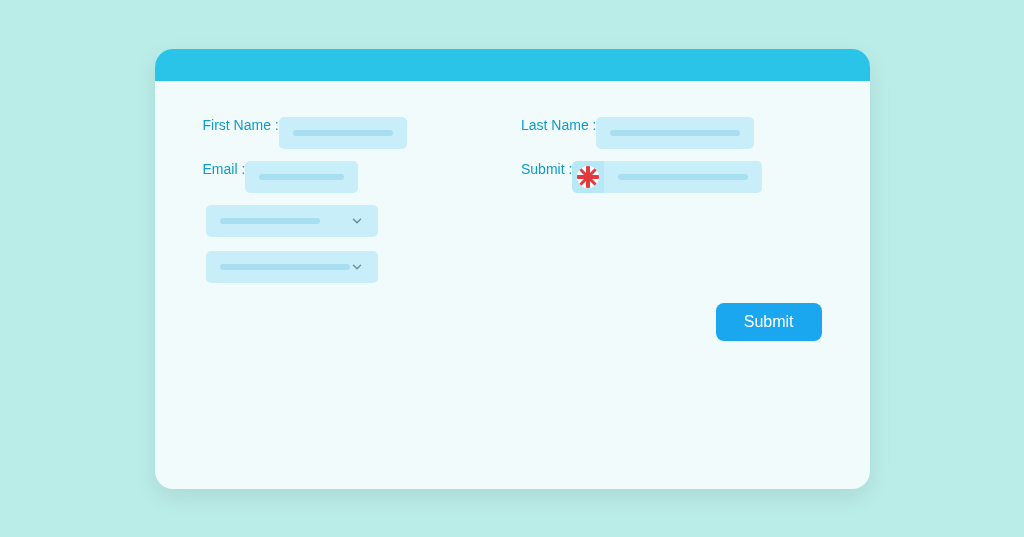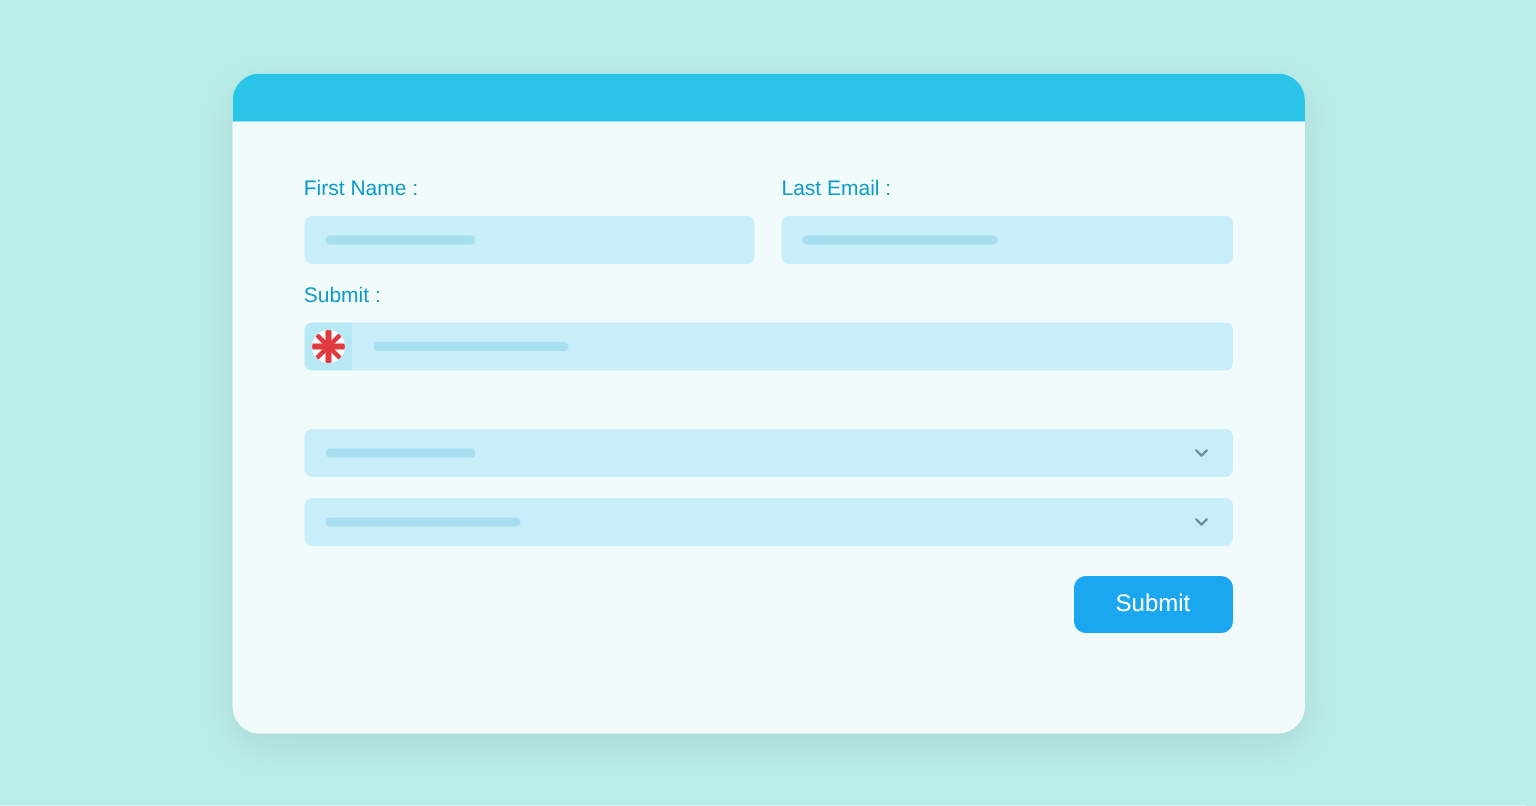--- a/index.html
+++ b/index.html
@@ -34,21 +34,21 @@
       padding: 36px 48px 28px 48px;
     }
     .row {
       display: flex;
       gap: 18px;
       margin-bottom: 10px;
     }
     .col {
       flex: 1;
       display: flex;
-      flex-direction: column;
+      flex-direction: row;
     }
     .label {
       color: #0d9cc8;
       font-size: 14px;
       font-weight: 500;
       margin-bottom: 10px;
       min-height: 17px;
     }
     .label.empty {
       visibility: hidden;
@@ -151,28 +151,34 @@
   <div class="form-body">
 
     <div class="row">
       <div class="col">
         <div class="label">First Name :</div>
         <div class="input">
           <div class="input-line w1"></div>
         </div>
       </div>
       <div class="col">
-        <div class="label">Last Email :</div>
+        <div class="label">Last Name :</div>
         <div class="input">
           <div class="input-line w2"></div>
         </div>
       </div>
     </div>
 
     <div class="row" style="margin-top:12px;">
+      <div class="col">
+        <div class="label">Email :</div>
+        <div class="input">
+          <div class="input-line w3"></div>
+        </div>
+      </div>
       <div class="col">
         <div class="label">Submit :</div>
         <div class="phone-input">
           <div class="flag-box">
             <div class="flag-uk">
               <svg viewBox="0 0 22 22" width="22" height="22">
                 <defs>
                   <clipPath id="circ">
                       <circle cx="11" cy="11" r="11"></circle>
                     </clipPath>

